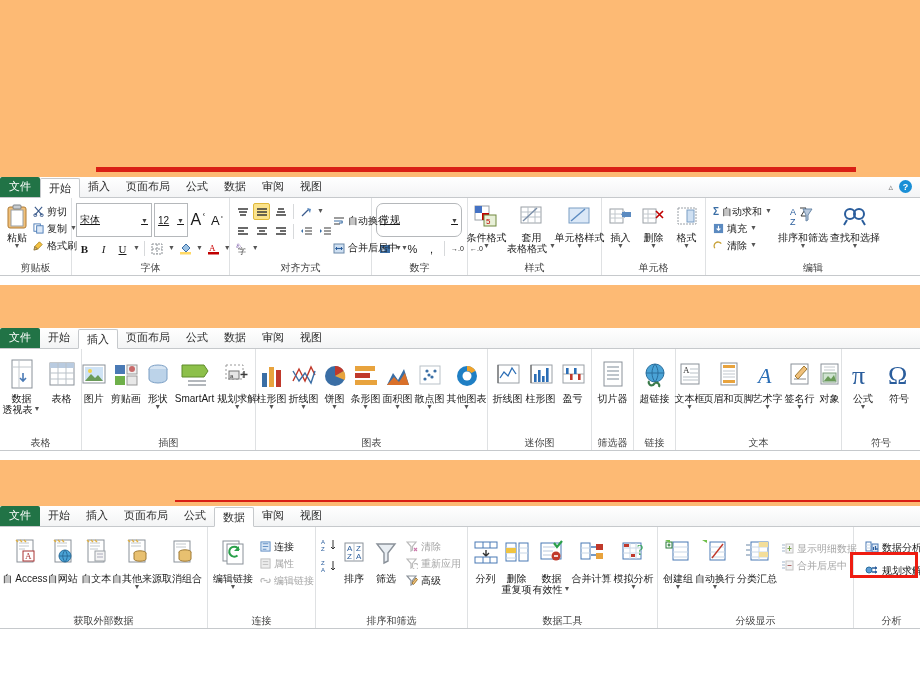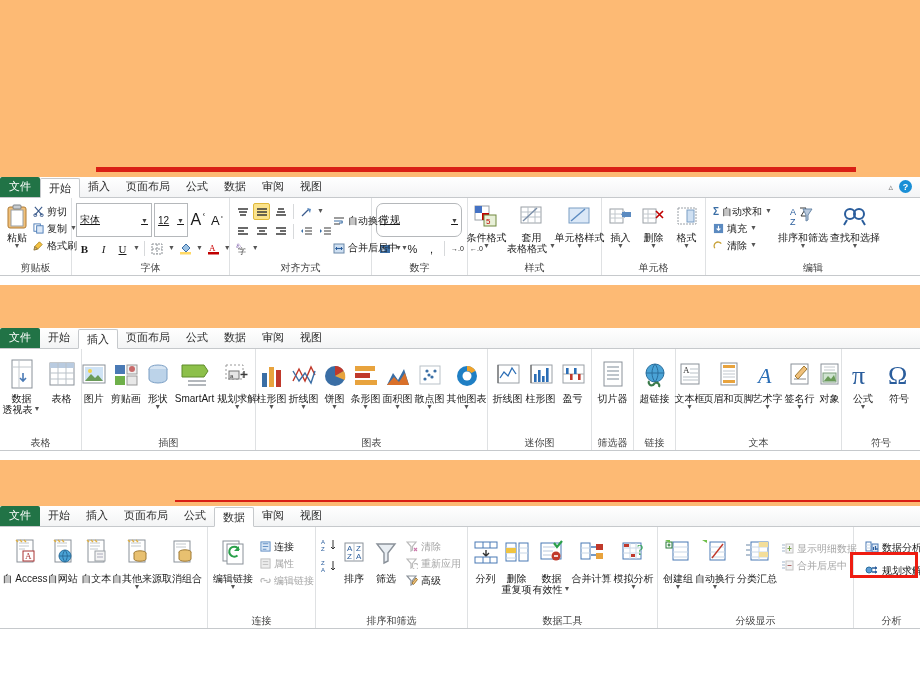--- a/index.html
+++ b/index.html
@@ -943,20 +943,21 @@
               <svg width="28" height="32" viewBox="0 0 28 32">
                   <rect x="6" y="3" width="16" height="21" fill="#fff" stroke="#8a9199"></rect>
                   <path d="M8 6h10M8 9h10" stroke="#c2c8cd"></path>
                   <ellipse cx="17" cy="14" rx="6" ry="2.2" fill="#e8c070" stroke="#a07a33"></ellipse>
                   <path d="M11 14v7a6 2.2 0 0 0 12 0v-7" fill="#e8c070" stroke="#a07a33"></path>
                 </svg>
             </div>
             <div class="lbl">取消组合</div>
           </div>
         </div>
+        <div class="group-title">获取外部数据</div>
       </div>
 
       <div class="group" style="width:108px;">
         <div class="group-content" style="gap:3px; padding-top:4px;">
           <div class="bigbtn" style="width:42px;">
             <div class="ico" style="height:38px;">
               <svg width="28" height="32" viewBox="0 0 28 32">
                   <rect x="4" y="3" width="16" height="20" fill="#fff" stroke="#8a9199"></rect>
                   <rect x="8" y="6" width="16" height="20" fill="#fff" stroke="#8a9199"></rect>
                   <path d="M20 12a5 5 0 1 0-1.5 5.5" stroke="#2aa04a" fill="none" stroke-width="2"></path>

